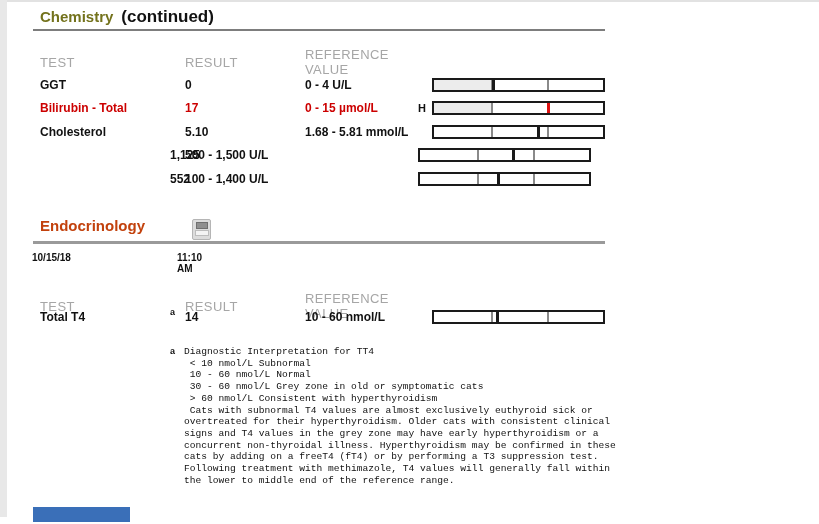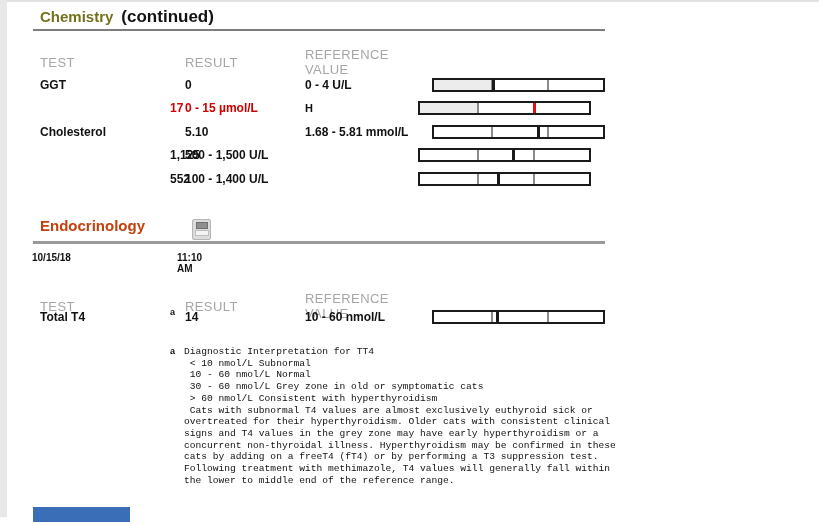--- a/index.html
+++ b/index.html
@@ -83,20 +83,21 @@
       <span class="cell c-ref">0 - 4 U/L</span>
       <span class="c-flag"></span>
       <span class="bar shaded">
           <span class="shade"></span>
           <span class="d" style="left:33.5%"></span>
           <span class="d" style="left:67%"></span>
           <span class="marker" style="left: 34.7%;"></span>
         </span>
     </div>
     <div class="trow abnormal">
+      <span class="cell c-test">Bilirubin - Total</span>
       <span class="c-sup"></span>
       <span class="cell c-result">17</span>
       <span class="cell c-ref">0 - 15 µmol/L</span>
       <span class="c-flag">H</span>
       <span class="bar shaded">
           <span class="shade"></span>
           <span class="d" style="left:33.5%"></span>
           <span class="d" style="left:67%"></span>
           <span class="marker red" style="left: 67.6%;"></span>
         </span>

